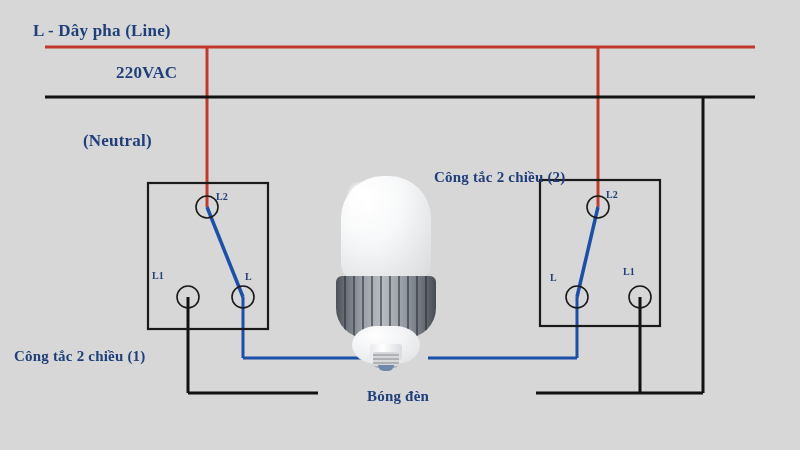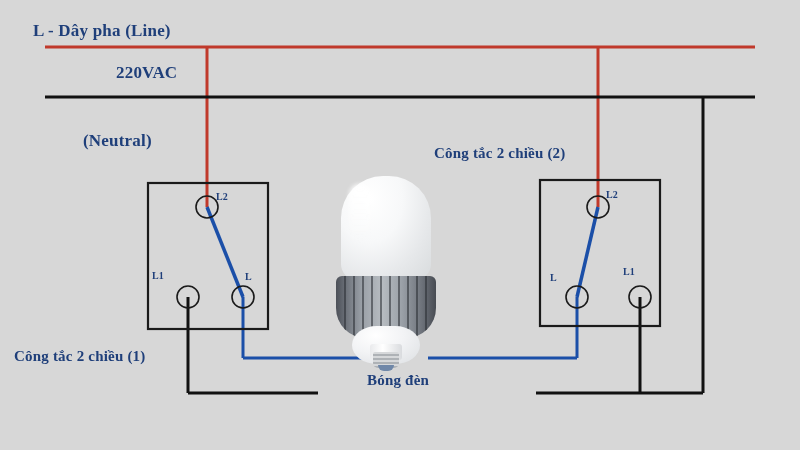--- a/index.html
+++ b/index.html
@@ -14,29 +14,29 @@
   svg.layer{position:absolute;left:0;top:0;width:800px;height:450px;}
   .lbl{
     position:absolute;
     color:#1f3f7a;
     font-weight:bold;
     font-family:"Liberation Serif","DejaVu Serif",serif;
     white-space:nowrap;
     letter-spacing:.2px;
   }
   .lbl-big{font-size:17px;}
-  .lbl-mid{font-size:15px;}
+  .lbl-mid{font-size:15px;margin-top:24px;}
   .lbl-term{font-size:10px;}
   #lbl-line{left:33px;top:21px;}
   #lbl-vac{left:116px;top:63px;}
   #lbl-neutral{left:25px;top:109px;}
   #lbl-neutral2{left:83px;top:131px;}
-  #lbl-sw1{left:14px;top:348px;}
+  #lbl-sw1{left:14px;top:324px;}
   #lbl-sw2{left:434px;top:145px;}
-  #lbl-bulb{left:367px;top:372px;}
+  #lbl-bulb{left:367px;top:364px;}
   #lbl-L2a{left:216px;top:191px;}
   #lbl-L1a{left:152px;top:270px;}
   #lbl-La{left:245px;top:271px;}
   #lbl-L2b{left:606px;top:189px;}
   #lbl-Lb{left:550px;top:272px;}
   #lbl-L1b{left:623px;top:266px;}
   
   #bulb{position:absolute;left:330px;top:176px;width:112px;height:190px;}
   .bulb-dome{
     position:absolute;left:11px;top:0;width:90px;height:104px;

